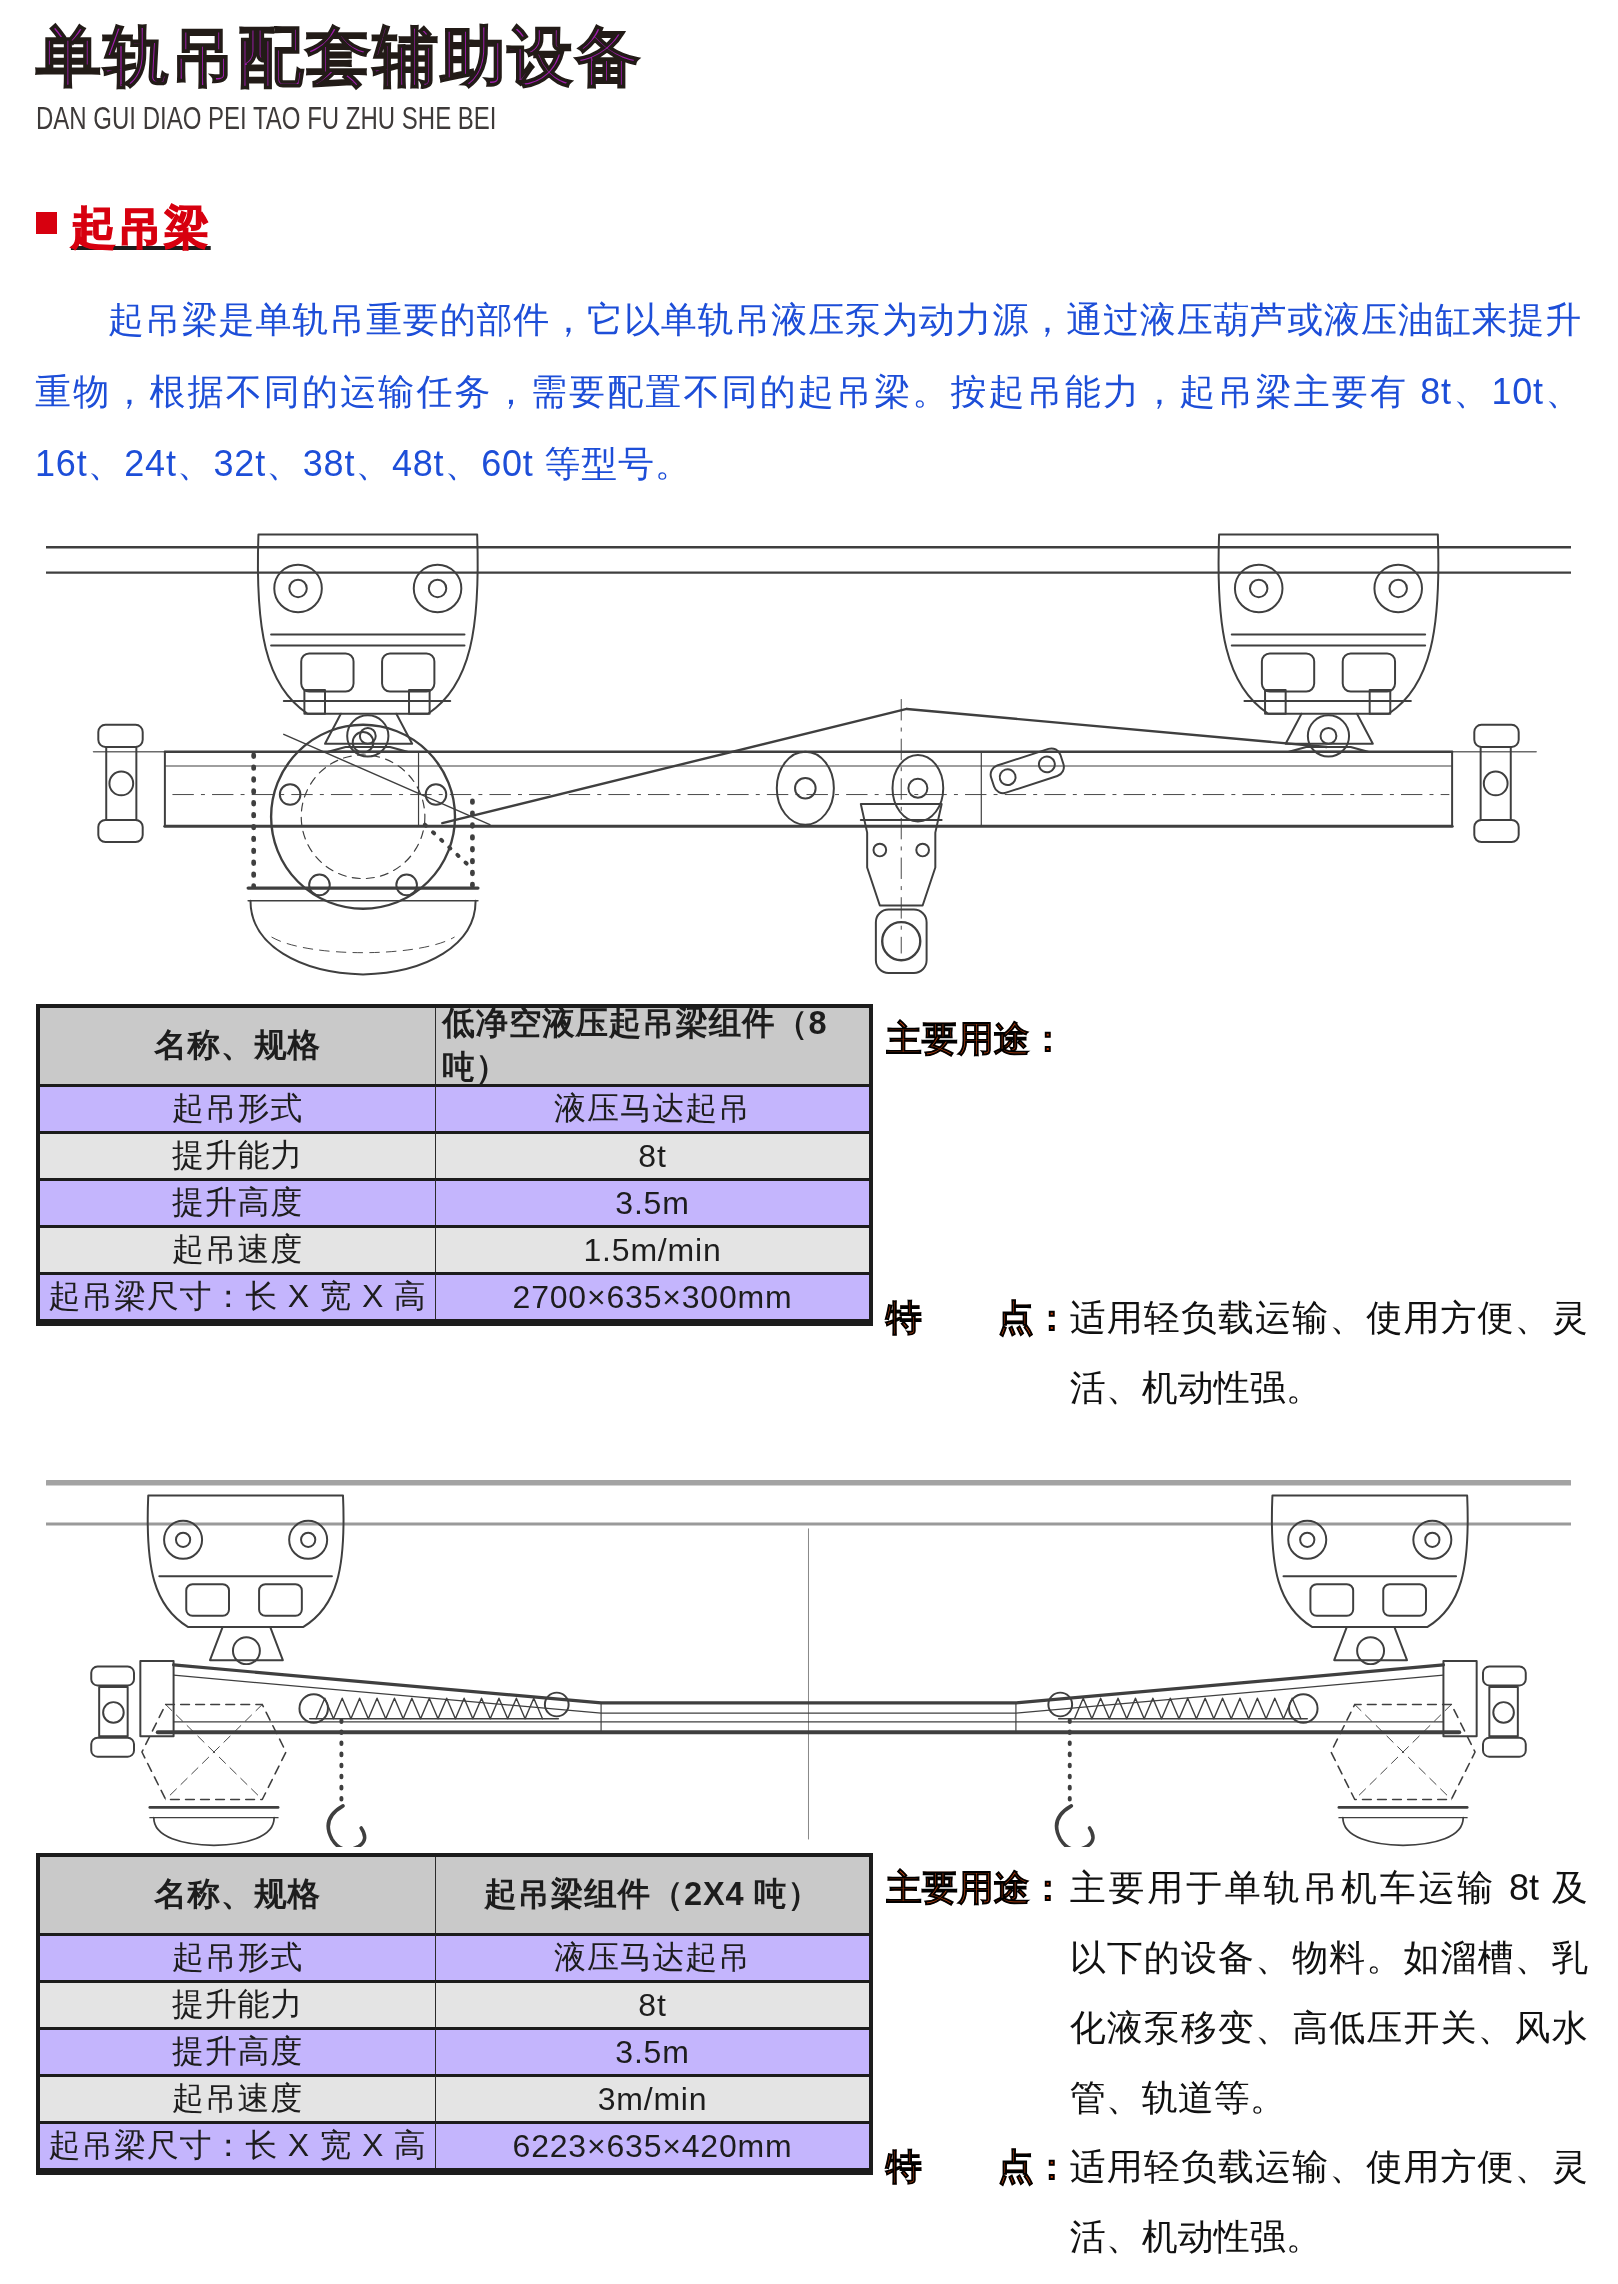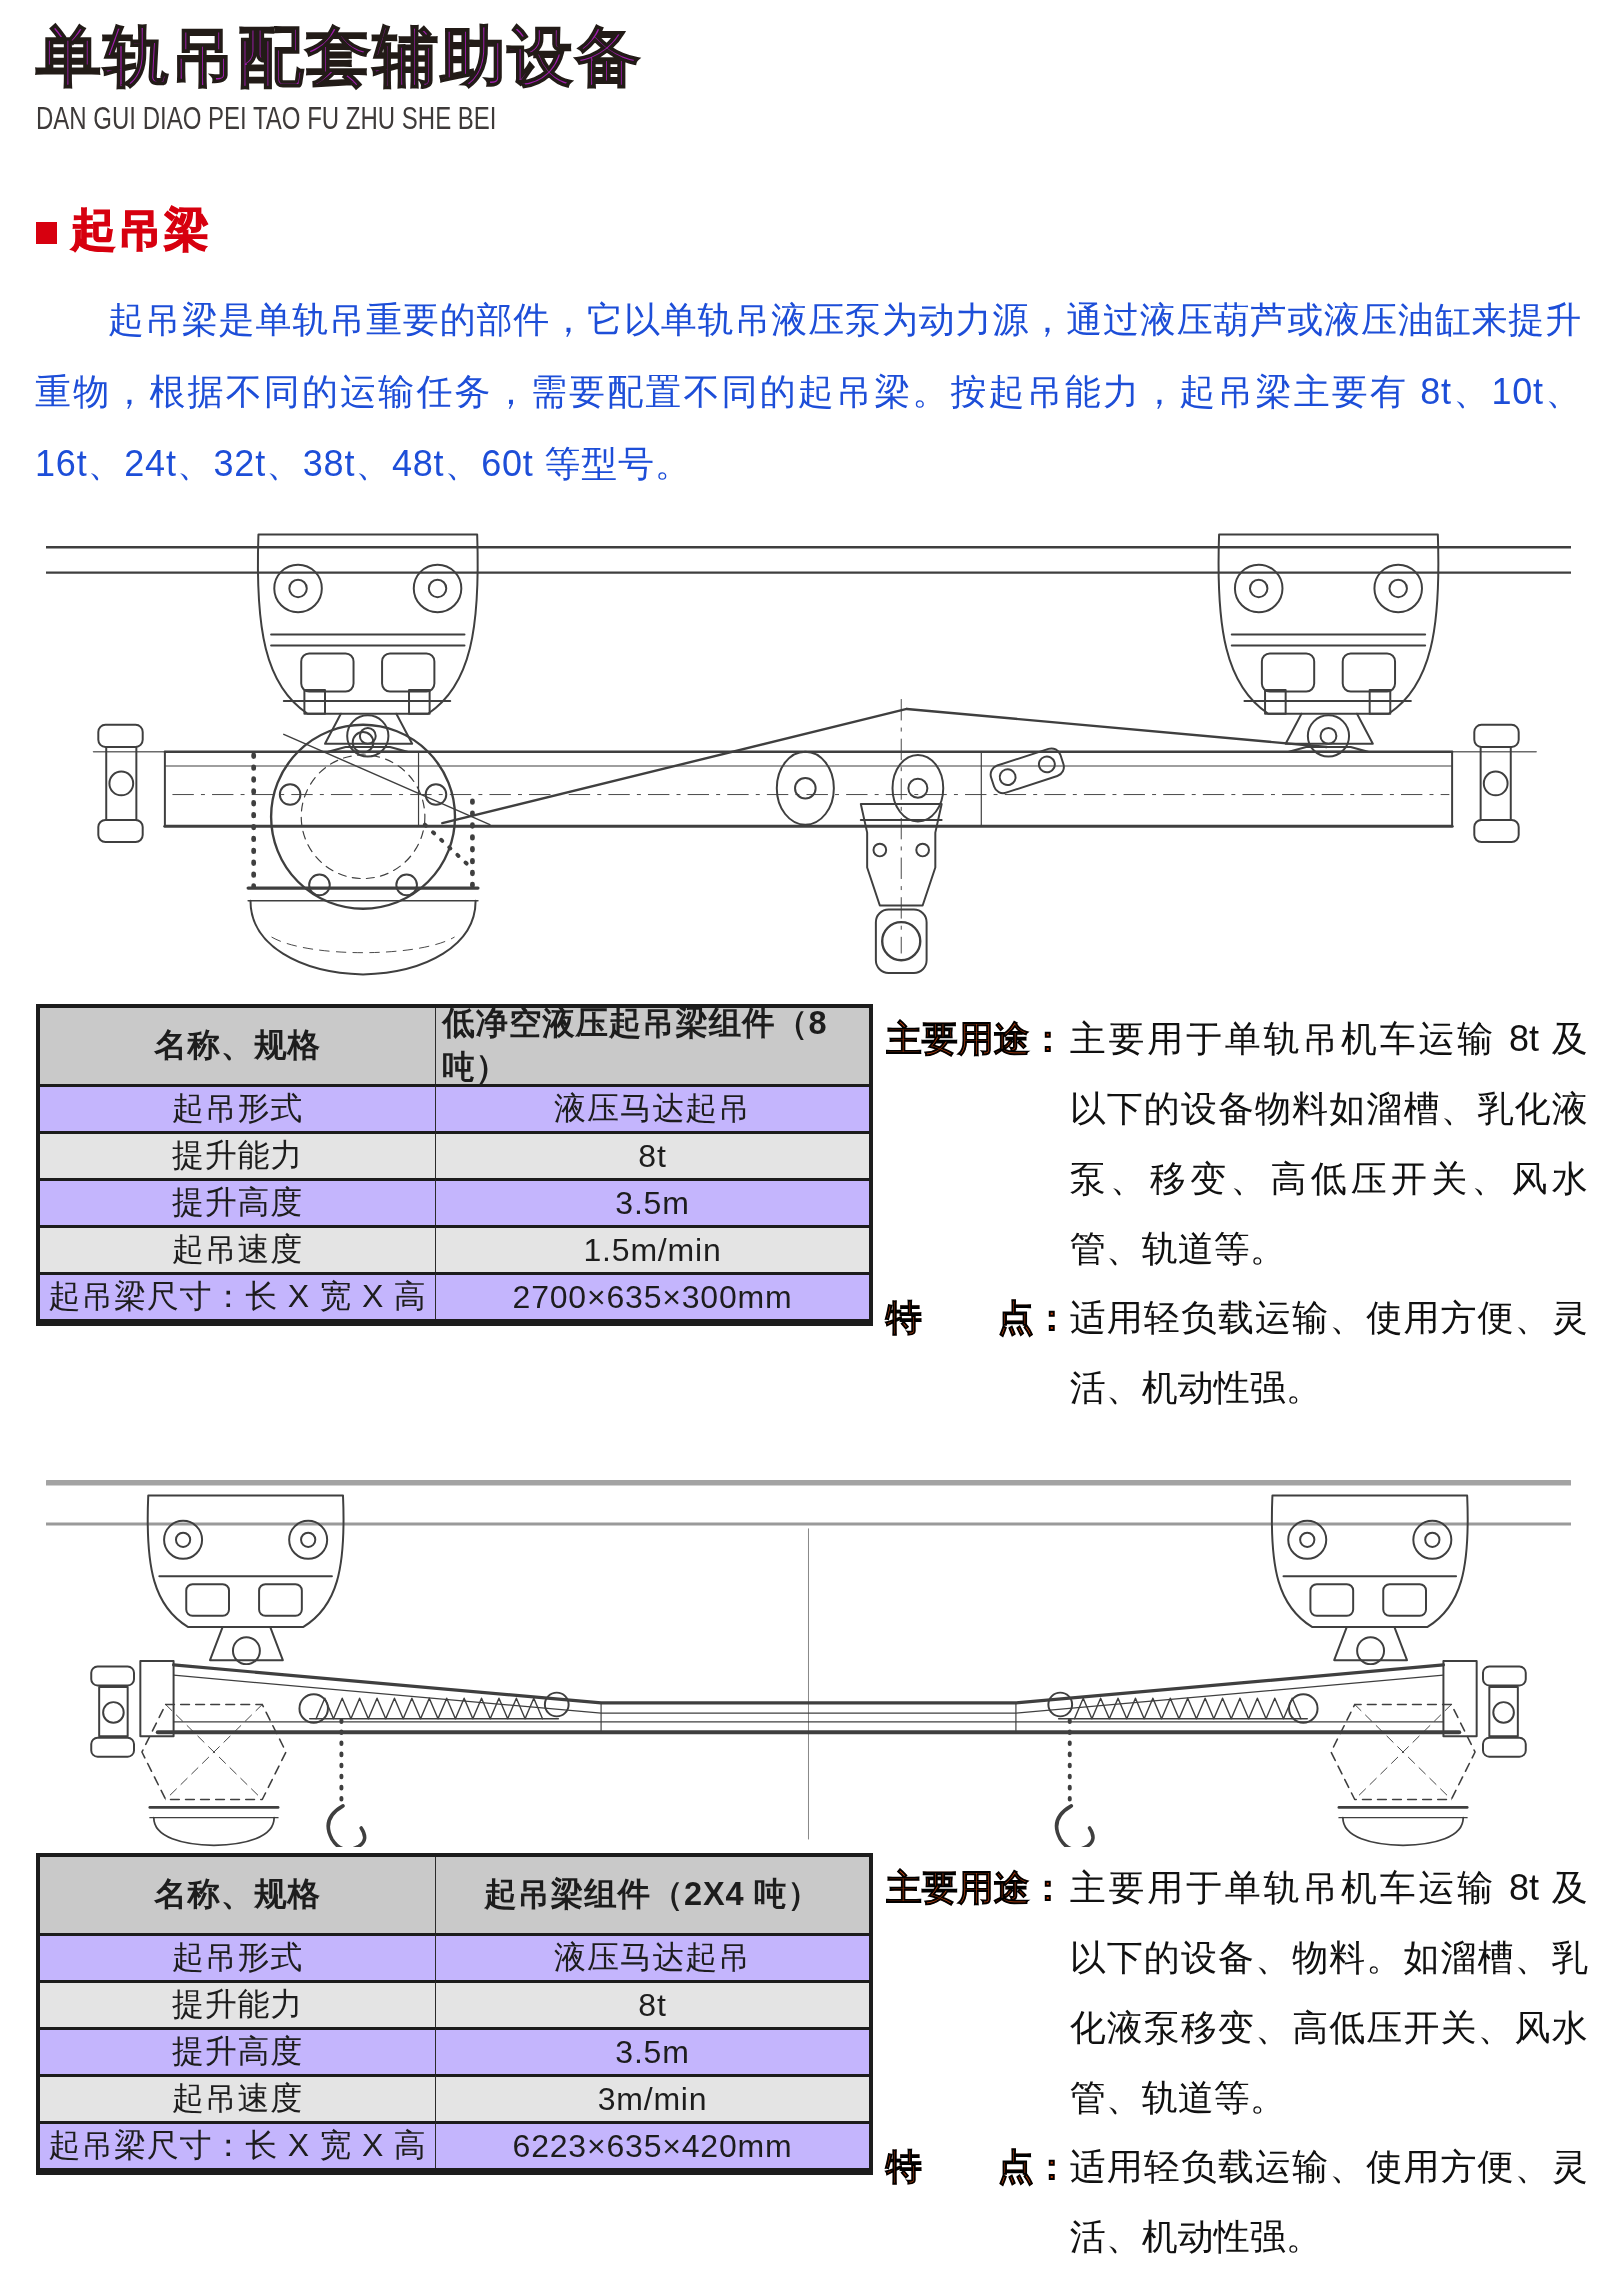--- a/index.html
+++ b/index.html
@@ -5,21 +5,21 @@
   html,body{margin:0;padding:0;background:#ffffff;}
   .page{position:relative;width:1618px;height:2284px;background:#fff;overflow:hidden;
         font-family:"Liberation Sans","DejaVu Sans",sans-serif;color:#1b1b1b;}
   
   .title{margin:24px 0 0 36px;font-size:65px;line-height:1;font-weight:bold;color:#a21caf;
          letter-spacing:2.4px;-webkit-text-stroke:1.6px #221b17;}
   .subtitle-wrap{margin:12.7px 0 0 36px;height:33px;}
   .subtitle{display:inline-block;font-size:30px;color:#3e3a39;transform:scale(0.80,1.02);
             transform-origin:left center;white-space:nowrap;letter-spacing:0;}
   
-  .section{display:flex;align-items:flex-end;margin:68px 0 0 36px;height:49px;}
+  .section{display:flex;align-items:center;margin:68px 0 0 36px;height:49px;text-decoration:underline;}
   .bullet{width:21.4px;height:21.4px;background:#d7000f;margin:0 13.5px 8px 0;}
   .section-title{font-size:45px;font-weight:bold;color:#d7000f;letter-spacing:1.6px;
                  -webkit-text-stroke:1.2px #d7000f;line-height:1;}
   
   .intro{width:1547px;margin:32px 0 0 35px;font-size:36px;line-height:72px;color:#1d4ed8;
          text-align:justify;text-align-last:left;text-indent:73px;letter-spacing:0.8px;}
   
   .fig{display:block;margin:9.5px 0 0 46px;}
   svg.fig{stroke:#3f3f3f;fill:none;stroke-width:2.5;stroke-linecap:round;stroke-linejoin:round;}
   
@@ -156,21 +156,20 @@
       <div class="cell body alt">起吊速度</div>
       <div class="cell body alt col2">1.5m/min</div>
       <div class="cell body">起吊梁尺寸：长 X 宽 X 高</div>
       <div class="cell body col2">2700×635×300mm</div>
     </div>
     <div class="info">
       <div class="info-item usage">
         <span class="info-label">
             <span class="one">主要用途：</span>
           </span>
-        <span>主要用于单轨吊机车运输 8t 及以下的设备物料如溜槽、乳化液泵、移变、高低压开关、风水管、轨道等。</span>
       </div>
       <div class="info-item">
         <span class="info-label">
           <span class="one">特</span>
           <span class="one">点：</span>
         </span>
         <span>适用轻负载运输、使用方便、灵活、机动性强。</span>
       </div>
     </div>
   </div>

